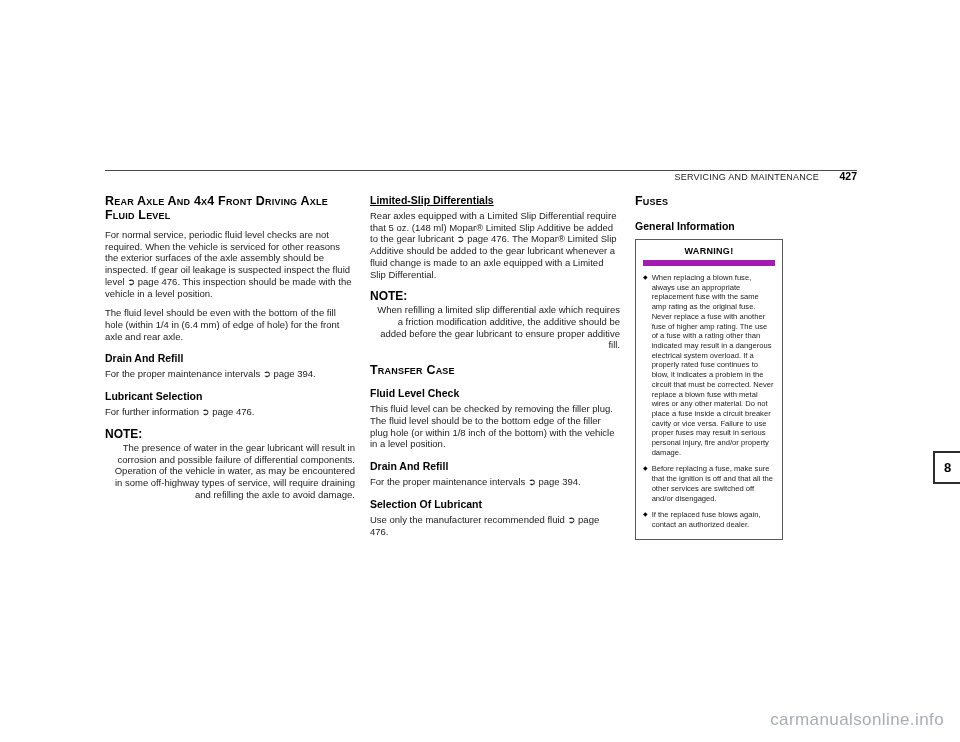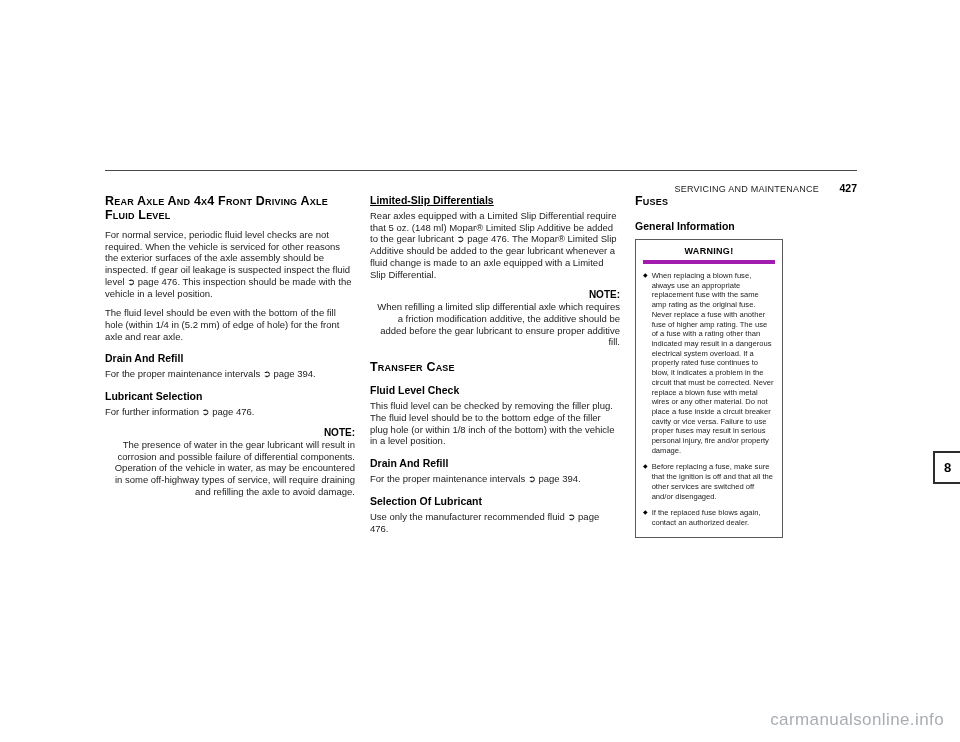--- a/index.html
+++ b/index.html
@@ -6,48 +6,48 @@
   body{
     width:960px;height:742px;position:relative;overflow:hidden;
     background:#ffffff;color:#1c1c1c;
     font-family:"Liberation Sans", sans-serif;
   }
   .page{position:absolute;inset:0;background:#fff;}
 
   
   .header-rule{position:absolute;left:105px;top:170px;width:752px;height:1px;background:#4a4a4a;}
   .running-header{
-    position:absolute;left:105px;top:178px;width:752px;
+    position:absolute;left:105px;top:166px;width:752px;
     text-align:right;white-space:nowrap;
   }
   .running-header .section{font-size:9px;letter-spacing:.25px;color:#222;}
   .running-header .pagenum{font-size:10.5px;font-weight:700;color:#000;margin-left:16px;}
 
   
   .columns{position:absolute;left:105px;top:194px;width:780px;display:flex;gap:15px;align-items:flex-start;}
   .col1,.col2{width:250px;}
   .col3{width:150px;}
 
   .sc-heading{
     font-variant:small-caps;font-weight:700;color:#000;
     font-size:12.5px;line-height:1.12;letter-spacing:.2px;margin:0 0 7px 0;
   }
   .sub-heading{font-size:10.5px;font-weight:700;color:#000;margin:10px 0 4px 0;line-height:1.15;}
   .body-p{font-size:9.5px;line-height:11.7px;margin:0 0 8px 0;}
-  .note-label{font-size:10px;font-weight:700;color:#000;margin:9px 0 1px 0;text-align:right;}
+  .note-label{font-size:12px;font-weight:700;color:#000;margin:9px 0 1px 0;}
   .note-body{font-size:9.5px;line-height:11.7px;margin:0 0 8px 0;text-align:right;}
 
   
   .warning-box{
     box-sizing:border-box;width:148px;margin-top:7px;
     border:1px solid #5a5a5a;padding:5px 7px 9px 7px;background:#fff;
   }
   .warning-title{
     text-align:center;font-weight:700;font-size:9px;letter-spacing:.3px;color:#000;
-    padding:1px 0 4px 0;border-bottom:4px solid #a21caf;margin-bottom:3px;
+    padding:1px 0 4px 0;border-bottom:6px solid #a21caf;margin-bottom:3px;
   }
   .warning-list{list-style:none;margin:0;padding:0;}
   .warning-item{display:flex;gap:4px;margin-top:7px;font-size:7.6px;line-height:9.7px;color:#1c1c1c;}
   .warning-item .glyph{flex:0 0 auto;font-size:6px;line-height:9.7px;color:#000;}
   .warning-item .txt{flex:1 1 auto;}
 
   
   .side-tab{
     position:absolute;right:0;top:451px;width:25px;height:29px;
     border:2px solid #2d2d2d;border-right:none;
@@ -70,21 +70,21 @@
   <div class="running-header">
     <span class="section">SERVICING AND MAINTENANCE</span>
     <span class="pagenum">427</span>
   </div>
 
   <div class="columns">
 
     <div class="col1">
       <div class="sc-heading">Rear Axle And 4x4 Front Driving Axle Fluid Level</div>
       <p class="body-p">For normal service, periodic fluid level checks are not required. When the vehicle is serviced for other reasons the exterior surfaces of the axle assembly should be inspected. If gear oil leakage is suspected inspect the fluid level  ➲ page 476. This inspection should be made with the vehicle in a level position.</p>
-      <p class="body-p">The fluid level should be even with the bottom of the fill hole (within 1/4 in (5.2 mm) of edge of hole) for the front axle and rear axle.</p>
+      <p class="body-p">The fluid level should be even with the bottom of the fill hole (within 1/4 in (6.4 mm) of edge of hole) for the front axle and rear axle.</p>
       <div class="sub-heading">Drain And Refill</div>
       <p class="body-p">For the proper maintenance intervals  ➲ page 394.</p>
       <div class="sub-heading">Lubricant Selection</div>
       <p class="body-p">For further information  ➲ page 476.</p>
       <div class="note-label">NOTE:</div>
       <p class="note-body">The presence of water in the gear lubricant will result in corrosion and possible failure of differential components. Operation of the vehicle in water, as may be encountered in some off-highway types of service, will require draining and refilling the axle to avoid damage.</p>
     </div>
 
     <div class="col2">
       <div class="sub-heading" style="margin-top:0;text-decoration:underline;">Limited-Slip Differentials</div>

